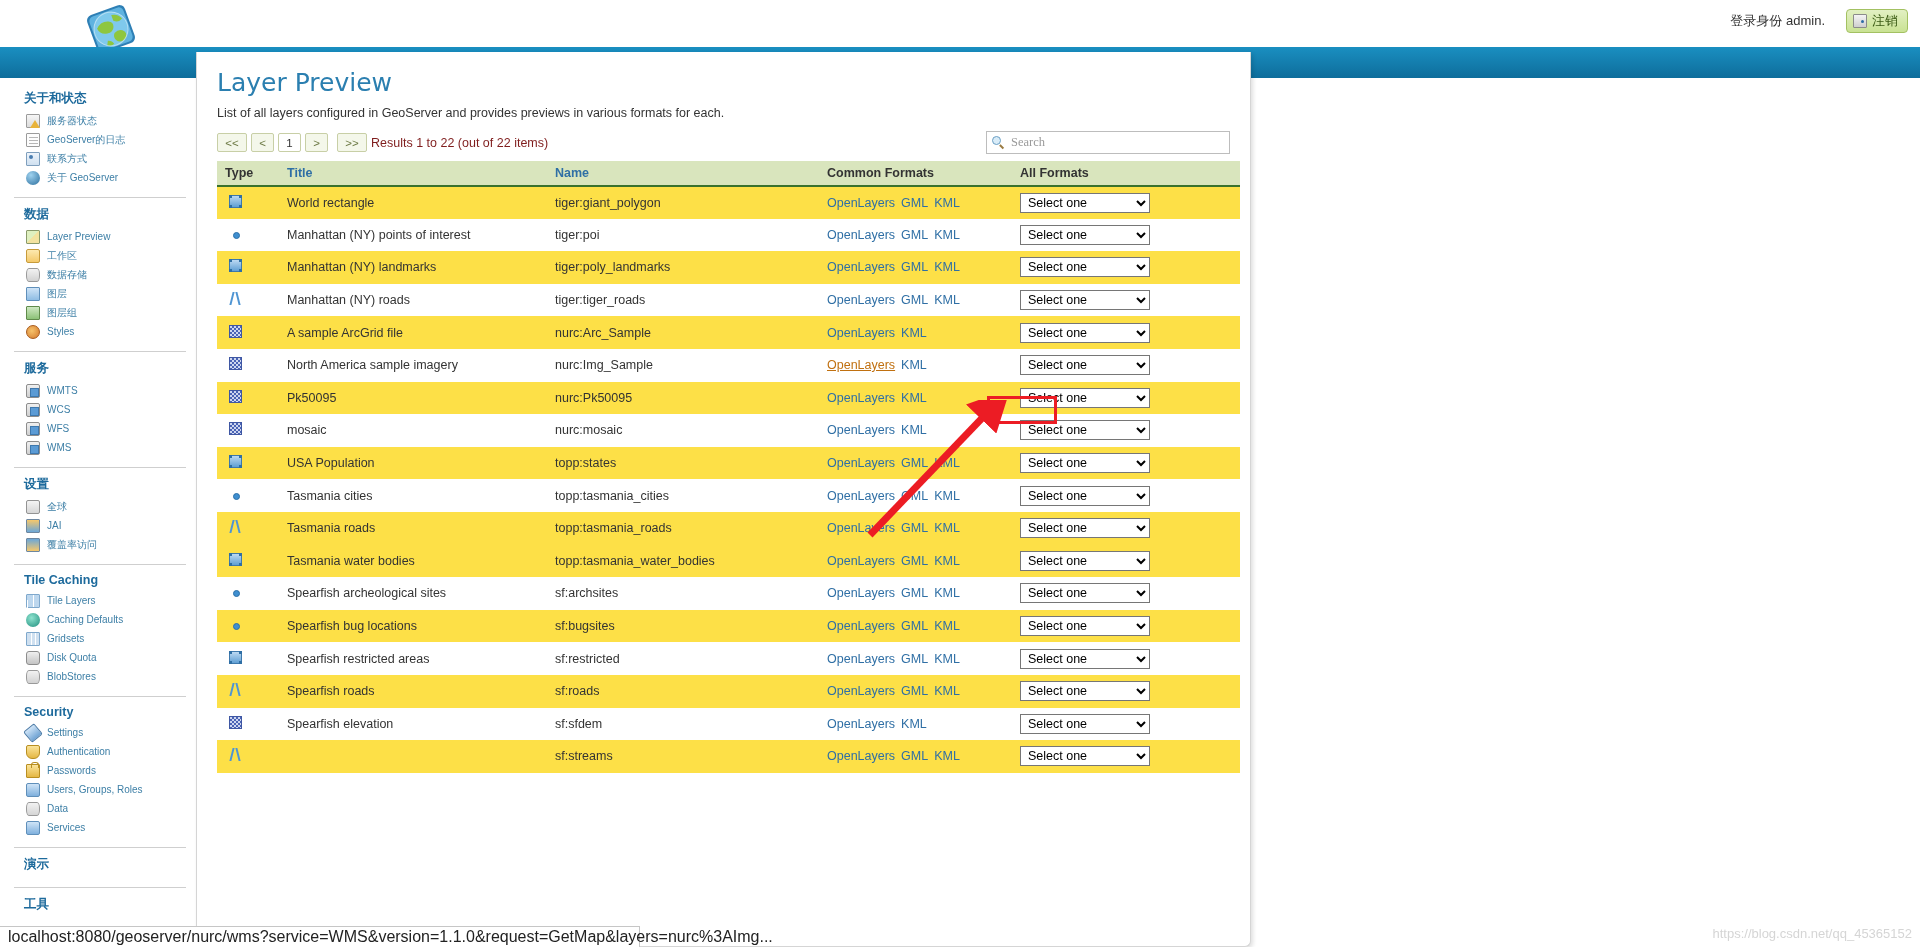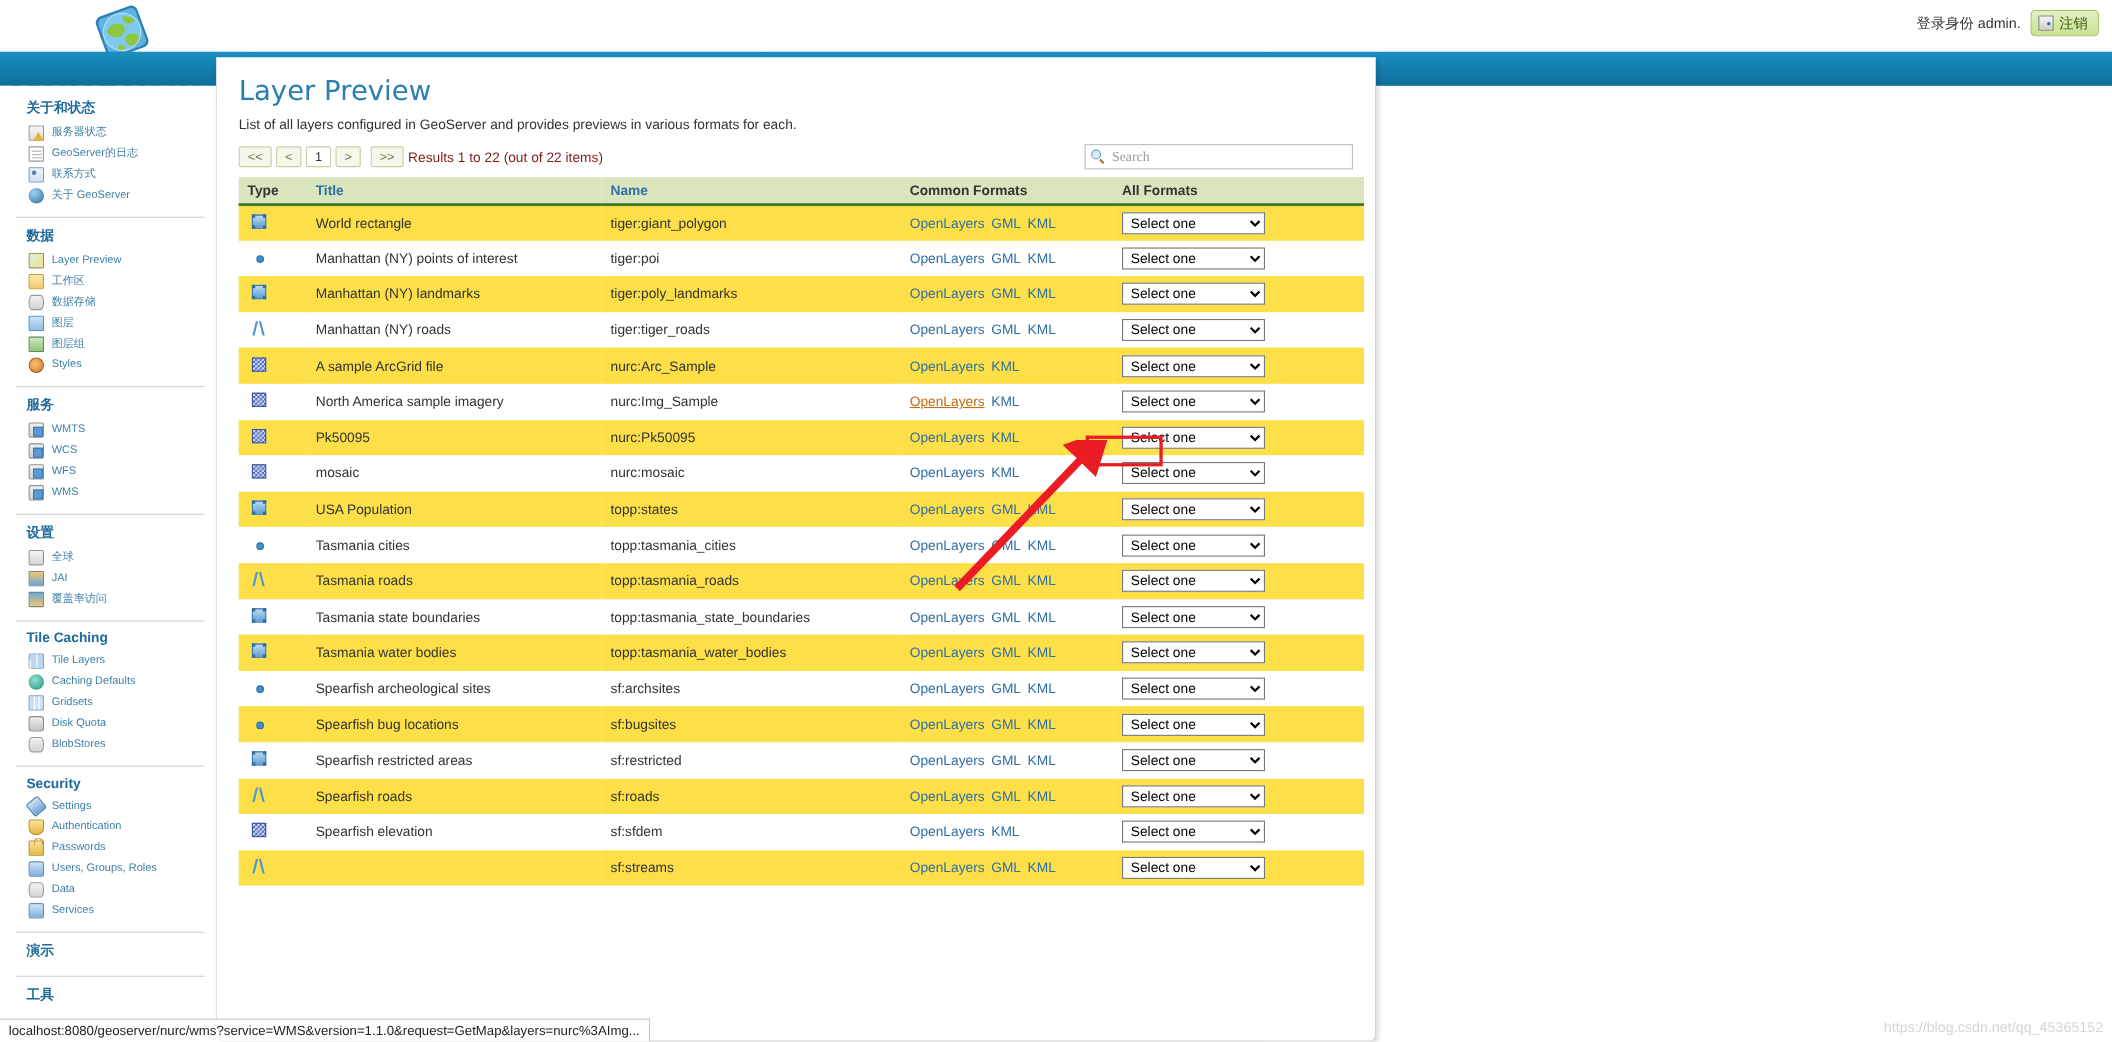--- a/index.html
+++ b/index.html
@@ -27,21 +27,21 @@
     display: flex; align-items: center; gap: 6px; flex-direction: column;
   }
   #globe-icon { width: 50px; height: 50px; position: relative; }
   #brand-title {
     font-size: 35px; font-weight: bold; font-style: italic;
     color: #1f84b5; letter-spacing: -0.5px;
     font-family: "DejaVu Sans", sans-serif;
   }
   #login-area {
     position: absolute; right: 12px; top: 9px;
-    display: flex; align-items: center; gap: 9px;
+    display: flex; align-items: center; gap: 21px;
   }
   #login-text { font-size: 13px; color: #333333; }
   #logout-button {
     display: inline-flex; align-items: center; gap: 5px;
     background: linear-gradient(#e2f0c3, #c9e293);
     border: 1px solid #a3c162;
     border-radius: 4px;
     padding: 2px 9px 2px 6px;
     font-size: 13px; color: #3a5a14;
     cursor: pointer;
@@ -291,21 +291,21 @@
 
   
   #status-bar {
     position: absolute; left: 0; bottom: 0;
     height: 21px; max-width: 640px;
     background: #ffffff;
     border: 1px solid #c6c6c6;
     border-left: none; border-bottom: none;
     display: flex; align-items: center;
     padding: 0 8px;
-    font-size: 12px; color: #222;
+    font-size: 16px; color: #222;
     white-space: nowrap;
   }
   #watermark {
     position: absolute; right: 8px; bottom: 6px;
     font-size: 13px; color: #d5d5d5;
     font-family: "Liberation Sans", sans-serif;
   }
 </style>
 </head>
 <body>
@@ -600,27 +600,20 @@
             <td class="col-common"><span class="fmt-link">OpenLayers</span><span class="fmt-link">GML</span><span class="fmt-link">KML</span></td>
             <td class="col-all"><select class="select-one"><option>Select one</option></select></td>
           </tr>
           <tr class="odd">
             <td class="col-type"><span class="geom geom-line"></span></td>
             <td class="col-title">Tasmania roads</td>
             <td class="col-name">topp:tasmania_roads</td>
             <td class="col-common"><span class="fmt-link">OpenLayers</span><span class="fmt-link">GML</span><span class="fmt-link">KML</span></td>
             <td class="col-all"><select class="select-one"><option>Select one</option></select></td>
           </tr>
-          <tr class="even">
-            <td class="col-type"><span class="geom geom-polygon"></span></td>
-            <td class="col-title">Tasmania state boundaries</td>
-            <td class="col-name">topp:tasmania_state_boundaries</td>
-            <td class="col-common"><span class="fmt-link">OpenLayers</span><span class="fmt-link">GML</span><span class="fmt-link">KML</span></td>
-            <td class="col-all"><select class="select-one"><option>Select one</option></select></td>
-          </tr>
           <tr class="odd">
             <td class="col-type"><span class="geom geom-polygon"></span></td>
             <td class="col-title">Tasmania water bodies</td>
             <td class="col-name">topp:tasmania_water_bodies</td>
             <td class="col-common"><span class="fmt-link">OpenLayers</span><span class="fmt-link">GML</span><span class="fmt-link">KML</span></td>
             <td class="col-all"><select class="select-one"><option>Select one</option></select></td>
           </tr>
           <tr class="even">
             <td class="col-type"><span class="geom geom-point"></span></td>
             <td class="col-title">Spearfish archeological sites</td>

